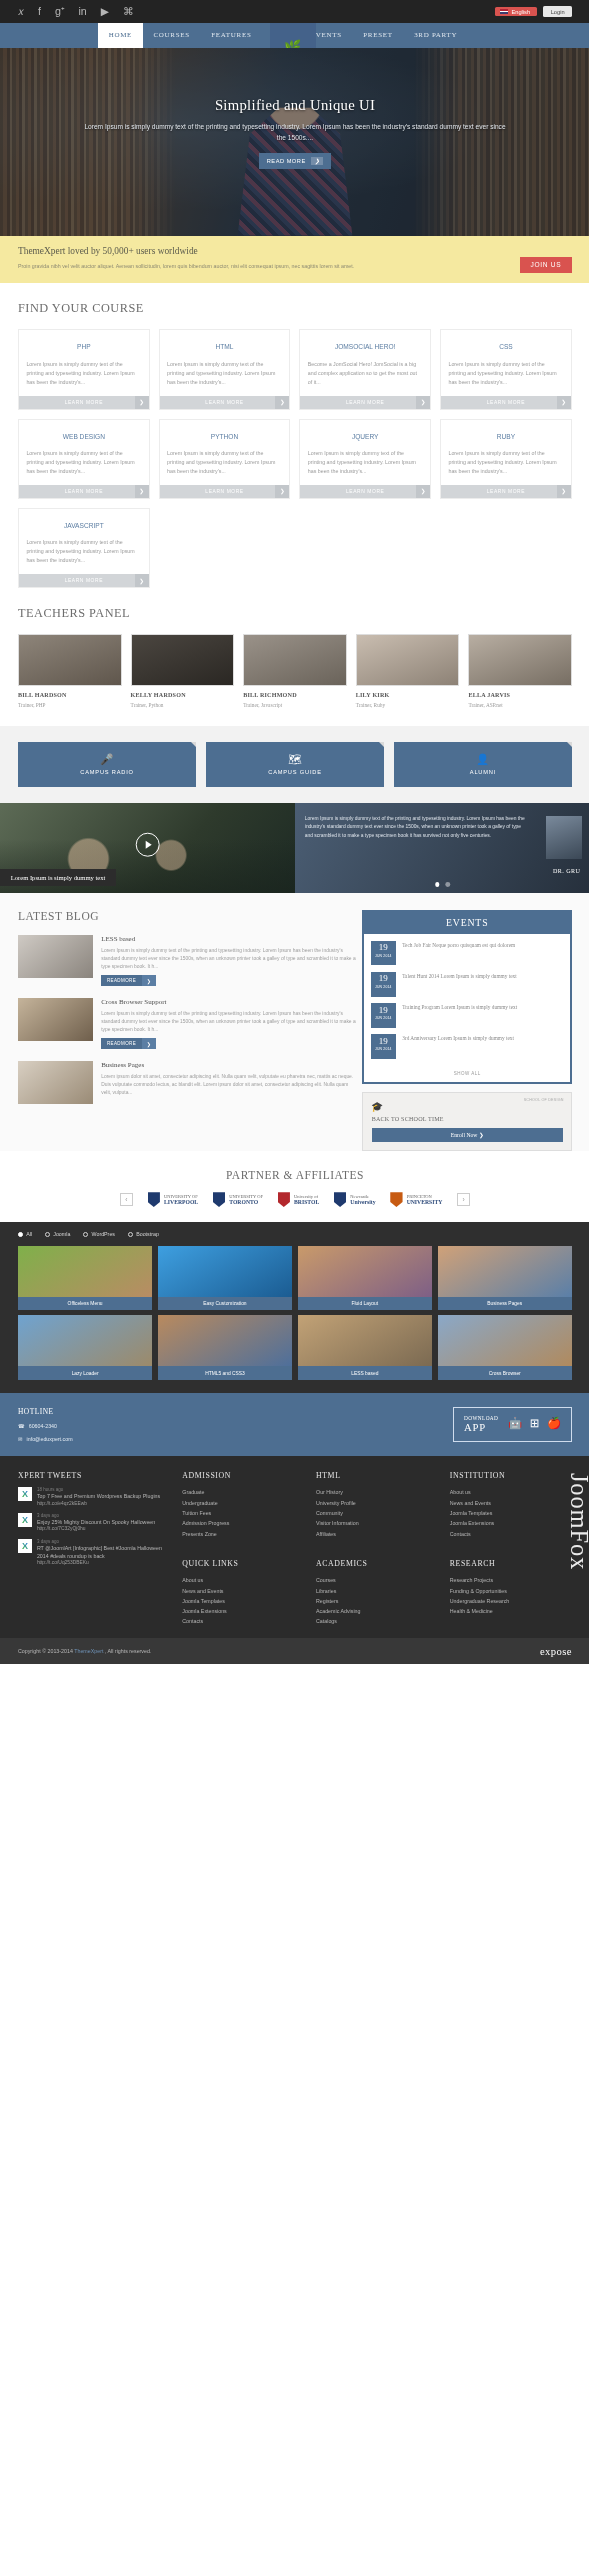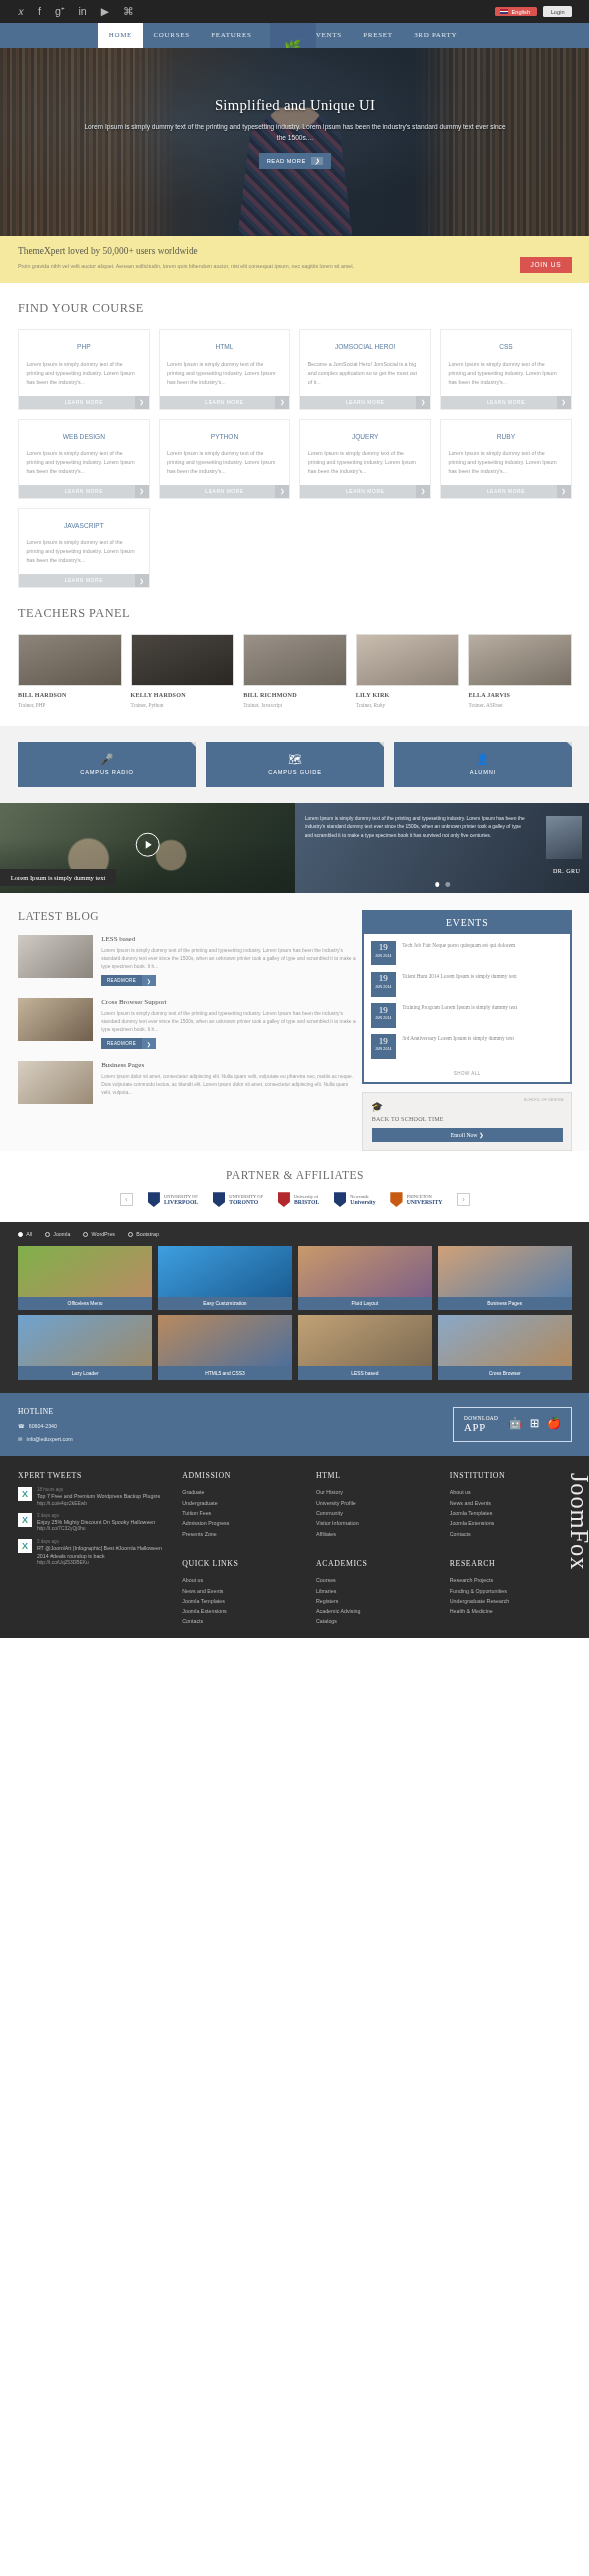--- a/index.html
+++ b/index.html
@@ -699,15 +699,21 @@
         <h5 style="margin-top:19.7px">RESEARCH</h5>
         <a>Research Projects</a>
         <a>Funding &amp; Opportunities</a>
         <a>Undergraduate Research</a>
         <a>Health &amp; Medicine</a>
       </div>
     </div>
     <div class="foxmark">JoomFox</div>
   </div>
 
+  <div class="copy">
+    <div class="c">
+      <span>Copyright © 2013-2014 </span><a>ThemeXpert</a><span> , All rights reserved.</span>
+    </div>
+    <div class="expose">expose</div>
+  </div>
 
 </div>
 
 
 </body></html>

